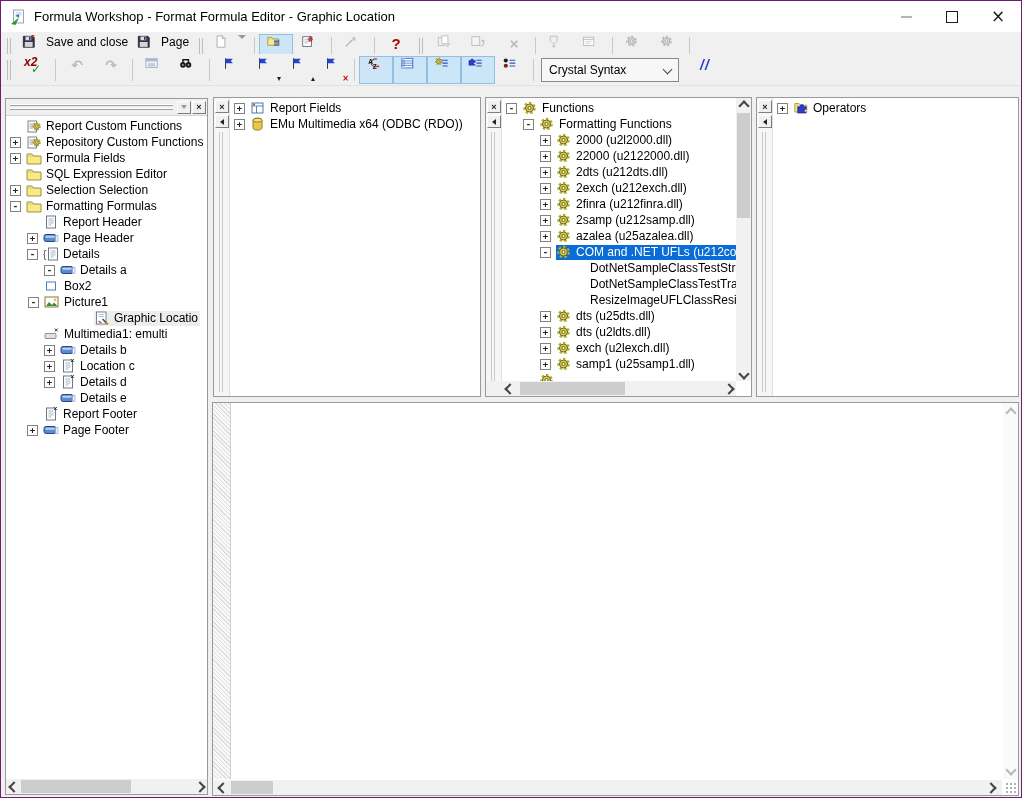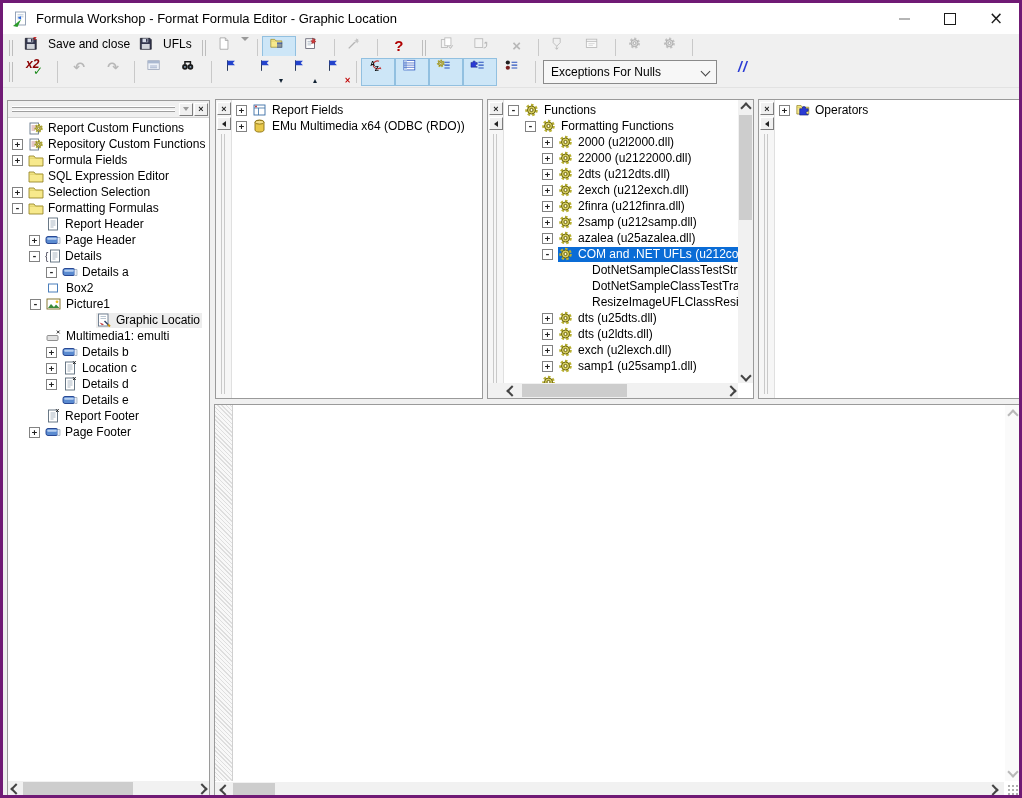--- a/index.html
+++ b/index.html
@@ -1,16 +1,16 @@
 <!DOCTYPE html>
 <html><head>
 <meta charset="utf-8">
 <style>
   html,body{margin:0;padding:0;background:#d8d8d8;}
-  .window{position:relative;width:1022px;height:798px;box-sizing:border-box;border:3px solid #701a75;
+  .window{position:relative;width:1022px;height:798px;box-sizing:border-box;border:1px solid #701a75;
           background:#f0f0f0;font-family:"Liberation Sans",sans-serif;font-size:12px;color:#000;overflow:hidden;}
   
   .titlebar{position:absolute;left:0;top:0;right:0;height:31px;background:#fff;display:flex;align-items:center;}
   .titlebar .appico{margin:0 8px 0 9px;flex:none;}
   .titlebar .title{font-size:13px;}
   .wbtns{position:absolute;right:0;top:0;height:31px;display:flex;}
   .wbtn{width:46px;height:31px;display:flex;align-items:center;justify-content:center;}
   .mindash{width:11px;height:2px;background:#b5b5b5;}
   .maxbox{width:10px;height:10px;border:1px solid #1a1a1a;}
   .closex{font-size:17px;line-height:17px;color:#1a1a1a;font-family:"DejaVu Sans",sans-serif;}
@@ -271,21 +271,21 @@
       <svg class="ti" viewBox="0 0 16 16">
           <use href="#ic-floppy"></use>
           <path d="M11 0l3 3M14 0l-3 3" stroke="#d02020" stroke-width="1.2"></path>
         </svg>
       <span class="txt">Save and close</span>
     </div>
     <div class="tbtn">
       <svg class="ti" viewBox="0 0 16 16">
           <use href="#ic-floppy"></use>
         </svg>
-      <span class="txt">UFLs</span>
+      <span class="txt">Page</span>
     </div>
     <div class="grip"></div>
     <div class="tbtn">
       <svg class="ti" viewBox="0 0 16 16">
           <use href="#ic-newdoc"></use>
         </svg>
       <span class="ddarr"></span>
     </div>
     <div class="vsep"></div>
     <div class="tbtn tog">
@@ -417,22 +417,22 @@
       <svg class="ti" viewBox="0 0 16 16">
           <use href="#ic-optree"></use>
         </svg>
     </div>
     <div class="tbtn">
       <svg class="ti" viewBox="0 0 16 16">
           <use href="#ic-findtree"></use>
         </svg>
     </div>
     <div class="vsep"></div>
-    <div class="combo w2">
-      <span>Exceptions For Nulls</span>
+    <div class="combo">
+      <span>Crystal Syntax</span>
       <span class="chv dn" style="border-width:0 1.5px 1.5px 0;"></span>
     </div>
     <div class="tbtn" style="margin-left:6px;">
       <span class="slashes">//</span>
     </div>
   </div>
 
   <div class="main">
 
     <div class="panel leftpanel">

